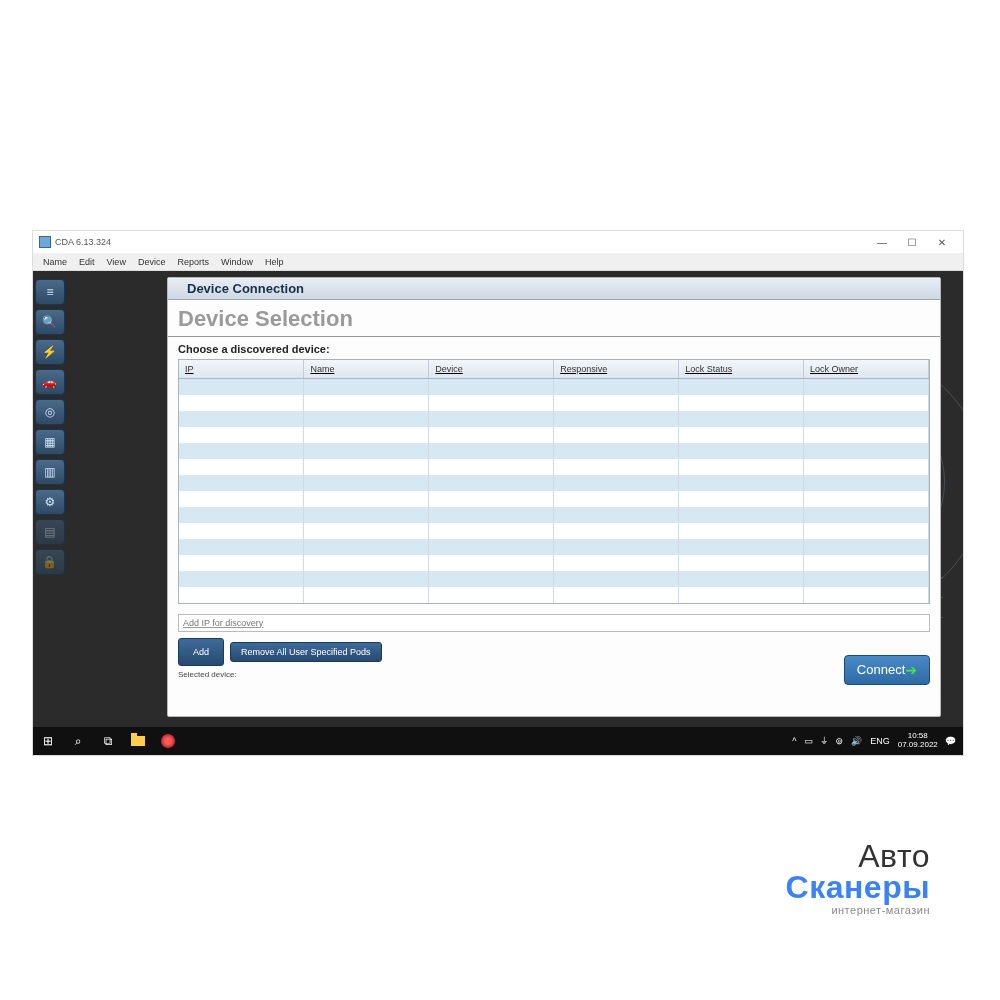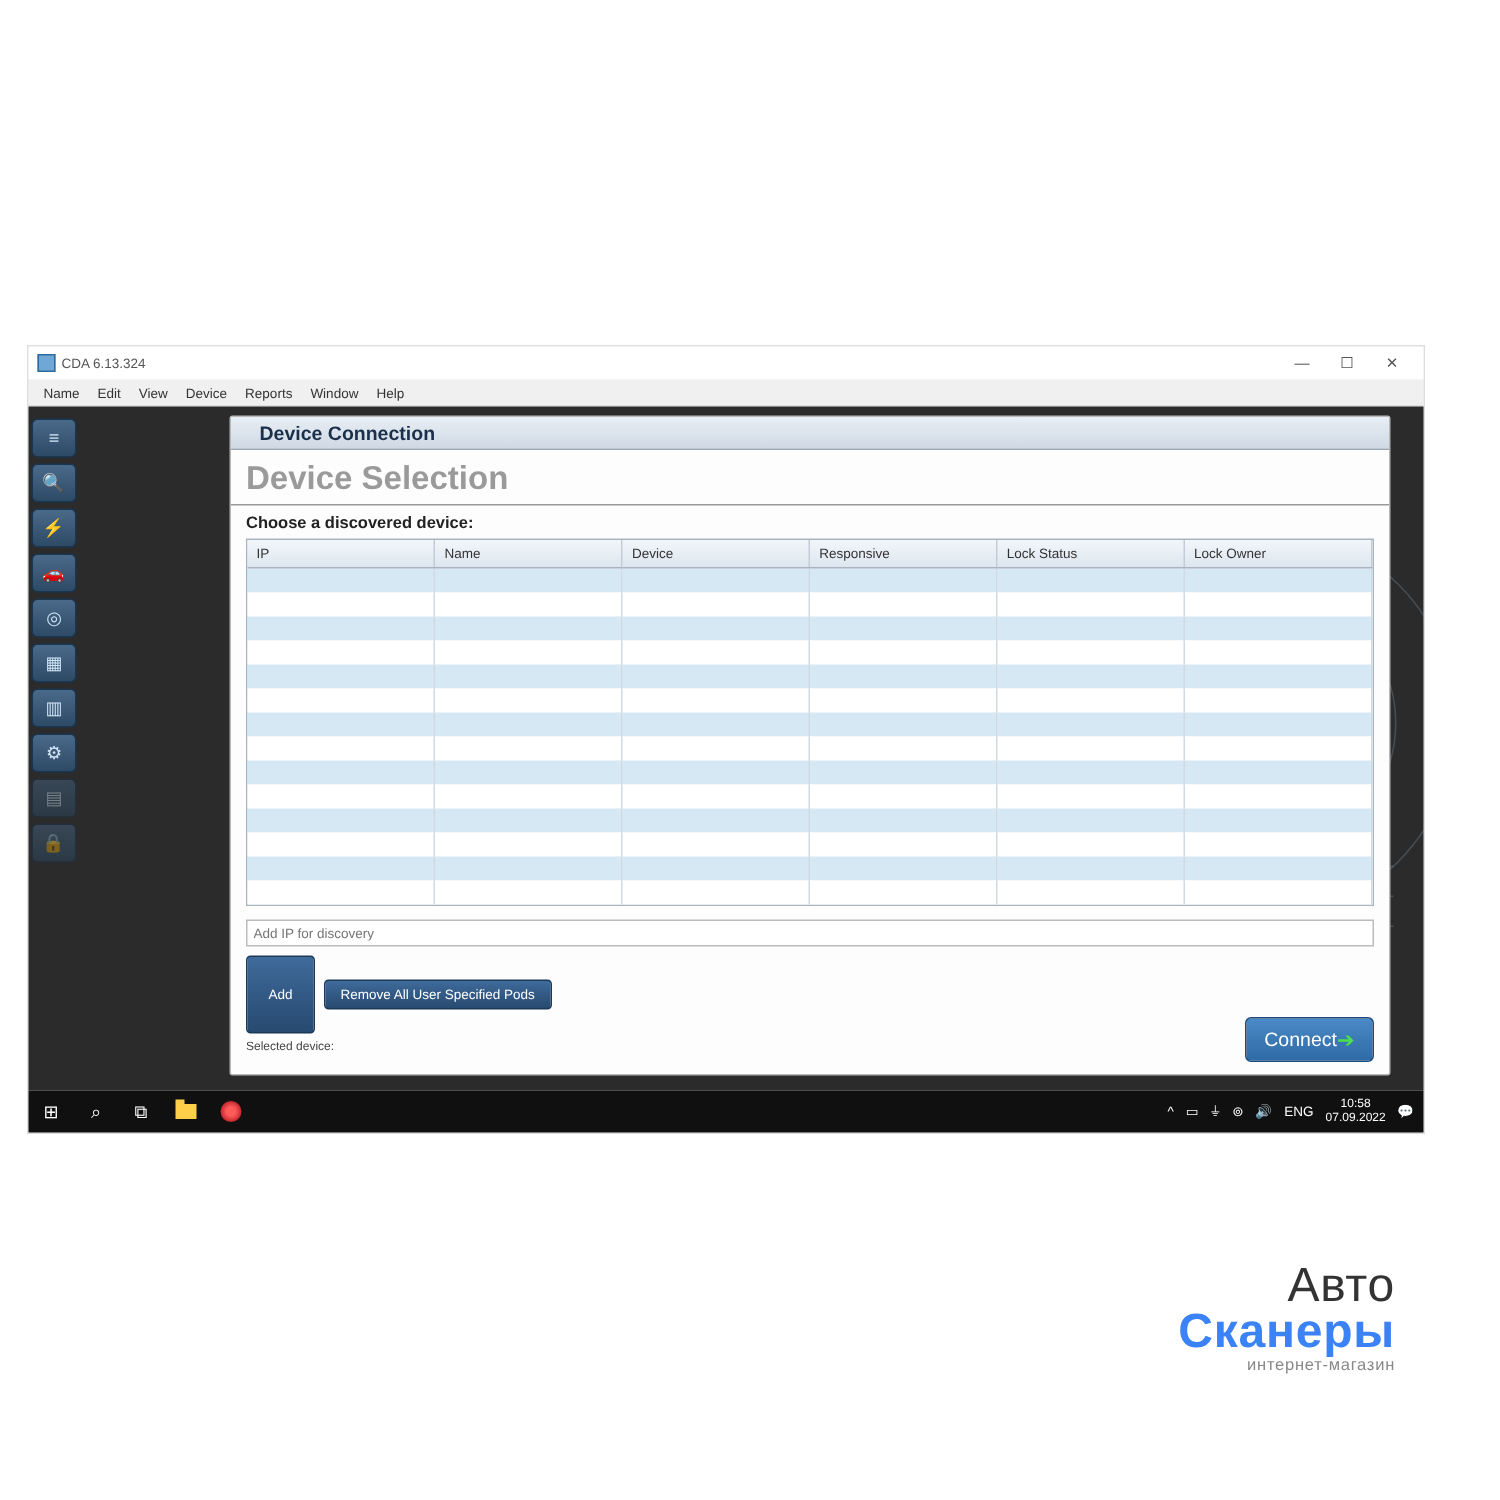--- a/index.html
+++ b/index.html
@@ -1,18 +1,18 @@
 <!DOCTYPE html>
 <html><head>
 <meta charset="utf-8">
 <style>
   * { box-sizing: border-box; margin: 0; padding: 0; }
   body { width: 1000px; height: 1000px; background: #fff; font-family: "Segoe UI", Tahoma, sans-serif; overflow: hidden; position: relative; }
 
-  .screen { position: absolute; left: 18px; top: 230px; width: 932px; height: 526px; background: #f0f0f0; border: 1px solid #ddd; }
+  .screen { position: absolute; left: 32px; top: 230px; width: 932px; height: 526px; background: #f0f0f0; border: 1px solid #ddd; }
 
   
   .titlebar { height: 22px; background: #fff; display: flex; align-items: center; padding: 0 6px; font-size: 9px; color: #555; }
   .titlebar .app-icon { width: 12px; height: 12px; background: #6fa8d6; border: 1px solid #2e6a9e; margin-right: 4px; }
   .titlebar .title { flex: 1; }
   .win-btns { display: flex; gap: 0; }
   .win-btn { width: 30px; height: 22px; display: flex; align-items: center; justify-content: center; font-size: 10px; color: #555; }
 
   
   .menubar { height: 18px; background: #f0f0f0; display: flex; align-items: center; padding: 0 4px; font-size: 9px; color: #333; border-bottom: 1px solid #ddd; }
@@ -40,31 +40,31 @@
   .side-btn.disabled { opacity: .45; }
 
   
   .panel { position: absolute; left: 134px; top: 6px; right: 22px; bottom: 10px; background: #fdfdfd; border: 1px solid #b8b8b8; border-radius: 2px; display: flex; flex-direction: column; }
   .panel-titlebar { height: 22px; background: linear-gradient(#e8eef4, #cfd9e5); border-bottom: 1px solid #9aa7b5; display: flex; align-items: center; padding: 0 19px; font-size: 13px; font-weight: bold; color: #1a2f4a; }
   .panel-h1 { padding: 6px 10px 4px; font-size: 22px; font-weight: bold; color: #9a9a9a; border-bottom: 1px solid #999; }
   .panel-sub { padding: 6px 10px 4px; font-size: 11px; font-weight: bold; color: #222; }
 
   
   .tbl-wrap { margin: 0 10px; border: 1px solid #aab4bf; background: #fff; }
-  .tbl { width: 100%; border-collapse: collapse; table-layout: fixed; }
+  .tbl { width: 100%; border-collapse: collapse; table-layout: fixed; text-decoration: underline; }
   .tbl th { background: linear-gradient(#f2f6fa,#dde6ef); font-size: 9px; font-weight: normal; text-align: left; padding: 4px 6px; border-right: 1px solid #c3ccd6; border-bottom: 1px solid #aab4bf; color: #333; }
   .tbl td { font-size: 8px; padding: 3px 6px; border-right: 1px solid #d0dae4; height: 16px; color: #333; }
   .tbl tr.alt td { background: #d5e8f4; }
   .tbl tr.plain td { background: #fff; }
 
   .ip-input { margin: 8px 10px 0; }
-  .ip-input input { width: 100%; height: 18px; border: 1px solid #bbb; font-size: 9px; padding: 0 4px; color: #999; }
+  .ip-input input { width: 100%; height: 18px; border: 1px solid #bbb; font-size: 9px; padding: 0 4px; color: #999; text-decoration: underline; }
 
   .btn-row { display: flex; align-items: center; margin: 6px 10px 0; gap: 6px; }
-  .btn { background: linear-gradient(#3f6a9a, #274a70); color: #fff; font-size: 9px; padding: 20px 14px; border: 1px solid #1b3a5a; border-radius: 3px; cursor: pointer; }
+  .btn { background: linear-gradient(#3f6a9a, #274a70); color: #fff; font-size: 9px; padding: 8px 14px; border: 1px solid #1b3a5a; border-radius: 3px; cursor: pointer; }
   .btn.wide { padding: 4px 10px; }
   .sel-label { font-size: 8px; color: #444; margin: 4px 10px 0; }
 
   .connect-row { display: flex; justify-content: flex-end; padding: 0 10px 8px; margin-top: -24px; }
   .connect-btn { background: linear-gradient(#4a8ac6, #2e6aa6); color: #fff; font-size: 13px; padding: 6px 12px; border: 1px solid #1b4a7a; border-radius: 4px; display: flex; align-items: center; gap: 0; cursor: pointer; }
   .connect-btn .arrow { color: #4ae24a; font-size: 14px; }
 
   
   .taskbar { position: absolute; left: 0; right: 0; bottom: 0; height: 28px; background: #101010; display: flex; align-items: center; color: #fff; font-size: 9px; }
   .taskbar .tb-item { width: 30px; height: 28px; display: flex; align-items: center; justify-content: center; font-size: 12px; }

